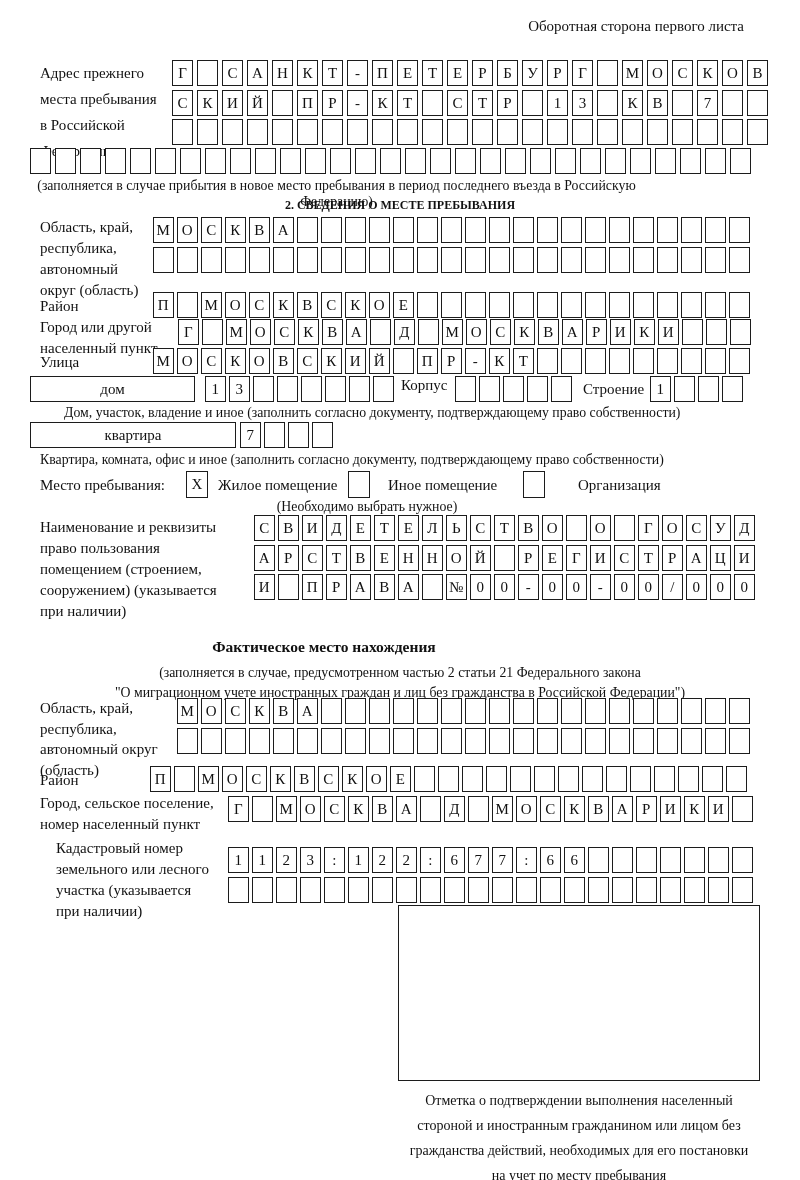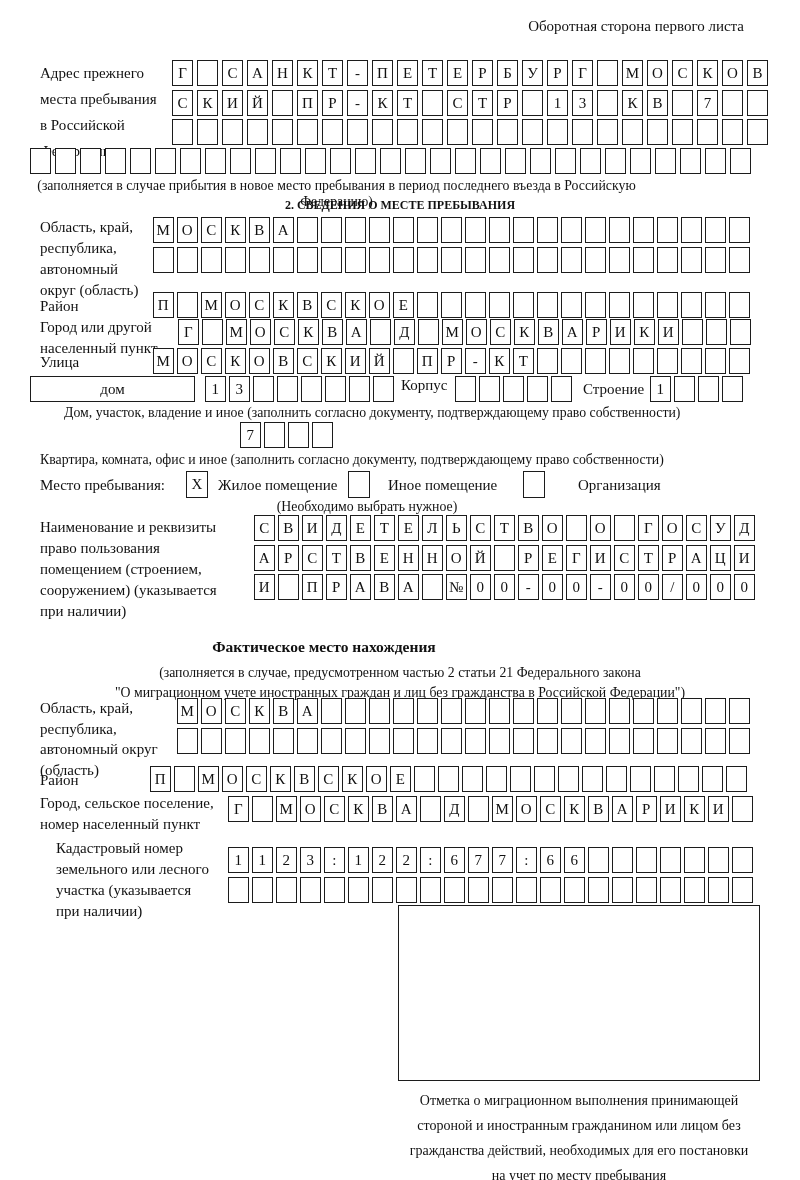--- a/index.html
+++ b/index.html
@@ -354,20 +354,21 @@
     </div>
   <div class="abs txt" style="left:583px;top:379px;">Строение</div>
   <div class="abs cells" style="left:650px;top:376px;">
       <span class="cell">1</span>
       <span class="cell"></span>
       <span class="cell"></span>
       <span class="cell"></span>
     </div>
   <div class="abs small" style="left:40px;top:405px;margin-left:24px;">Дом, участок, владение и иное (заполнить согласно документу, подтверждающему право собственности)</div>
 
+  <div class="abs widebox" style="left:30px;top:422px;width:206px;">квартира</div>
   <div class="abs cells" style="left:240px;top:422px;">
       <span class="cell">7</span>
       <span class="cell"></span>
       <span class="cell"></span>
       <span class="cell"></span>
     </div>
   <div class="abs small" style="left:40px;top:452px;">Квартира, комната, офис и иное (заполнить согласно документу, подтверждающему право собственности)</div>
 
   <div class="abs txt" style="left:40px;top:475px;">Место пребывания:</div>
   <div class="abs checkbox" style="left:186px;top:471px;">X</div>
@@ -634,19 +635,19 @@
         <span class="cell"></span>
         <span class="cell"></span>
         <span class="cell"></span>
         <span class="cell"></span>
         <span class="cell"></span>
       </div>
   </div>
 
   <div class="abs stamp-box" style="left:398px;top:905px;width:362px;height:176px;"></div>
   <div class="abs note-lines" style="left:395px;top:1088px;width:368px;">
-      <div class="ln">Отметка о миграционном выполнения принимающей</div>
+      <div class="ln">Отметка о подтверждении выполнения населенный</div>
       <div class="ln">стороной и иностранным гражданином или лицом без</div>
       <div class="ln">гражданства действий, необходимых для его постановки</div>
       <div class="ln">на учет по месту пребывания</div>
     </div>
 
 </div>
 
 </body></html>

